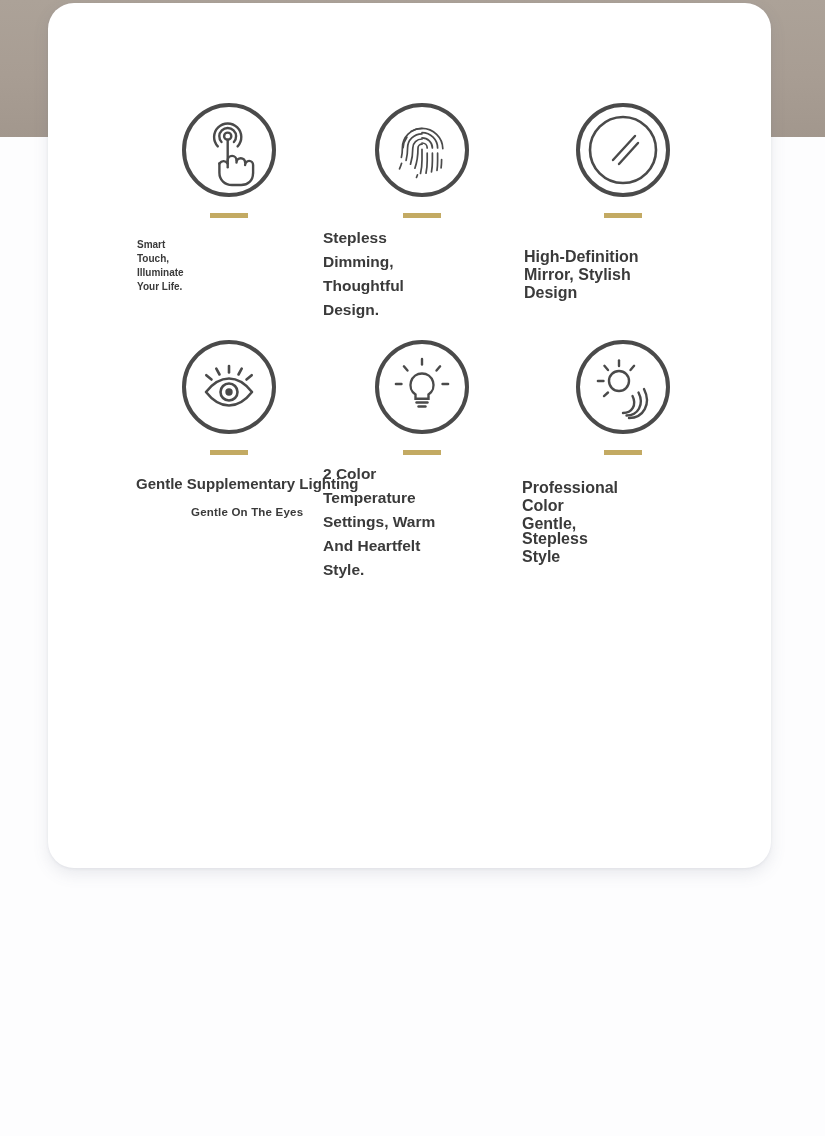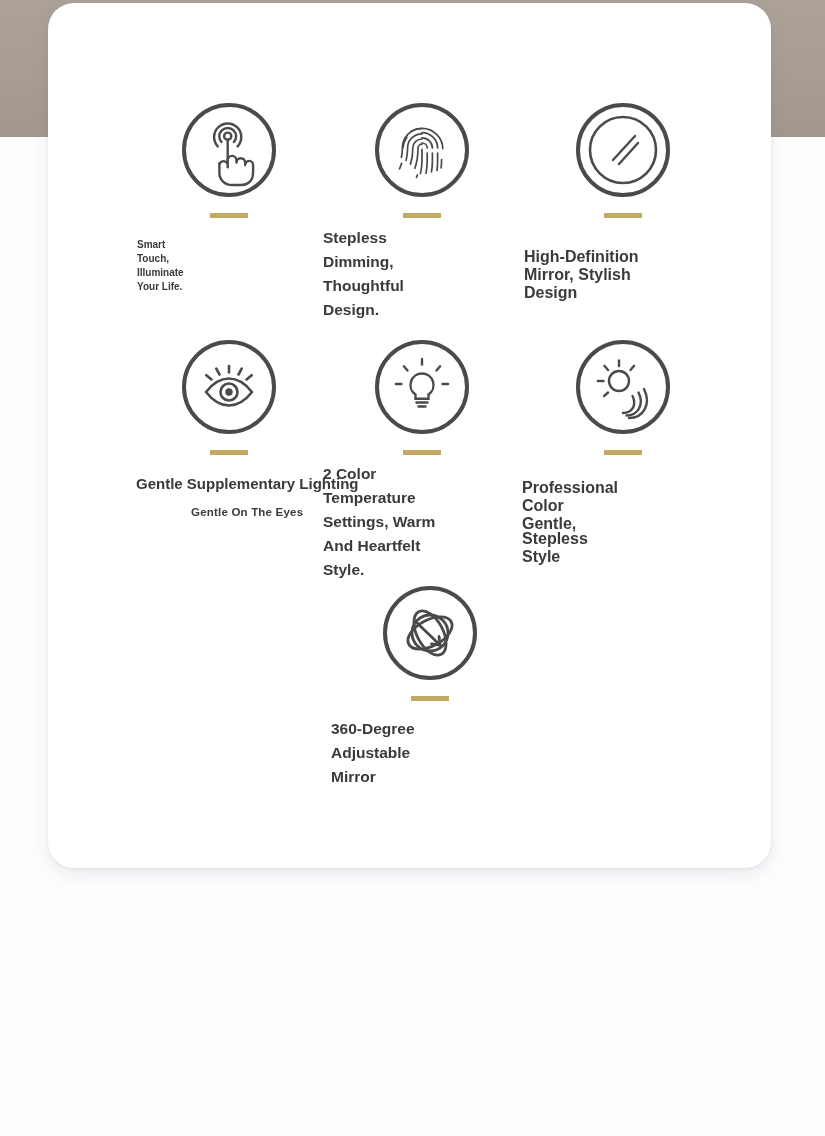--- a/index.html
+++ b/index.html
@@ -274,36 +274,15 @@
       <div class="gold-bar"></div>
       <div class="caption-area">
         <div id="cap-pro-color" class="caption cap-lg cap-abs">Professional
 Color
 Gentle,</div>
         <div id="cap-powerful" class="caption cap-lg cap-abs">Stepless
 Style</div>
       </div>
     </div>
 
-    <div class="feature-cell cell-r3 col-center">
-      <div class="icon-wrap">
-        <svg width="96" height="96" viewBox="0 0 96 96" fill="none" stroke="#4a4a4a" stroke-linecap="round" stroke-linejoin="round">
-          <circle cx="48" cy="48" r="45" stroke-width="4"></circle>
-          <g stroke-width="2.8">
-            <ellipse cx="48" cy="48" rx="18" ry="18"></ellipse>
-            <ellipse cx="48" cy="48" rx="24" ry="13" transform="rotate(-28 48 48)"></ellipse>
-            <ellipse cx="48" cy="48" rx="13" ry="24" transform="rotate(-28 48 48)"></ellipse>
-            <path d="M33 36 L58 60"></path>
-            <path d="M58 60 L49.5 59"></path>
-            <path d="M58 60 L57 51.5"></path>
-          </g>
-        </svg>
-      </div>
-      <div class="gold-bar"></div>
-      <div class="caption-area">
-        <div id="cap-360" class="caption cap-md cap-abs">360-Degree
-Adjustable
-Mirror</div>
-      </div>
-    </div>
 
   </div>
 </div>
 
 </body></html>

